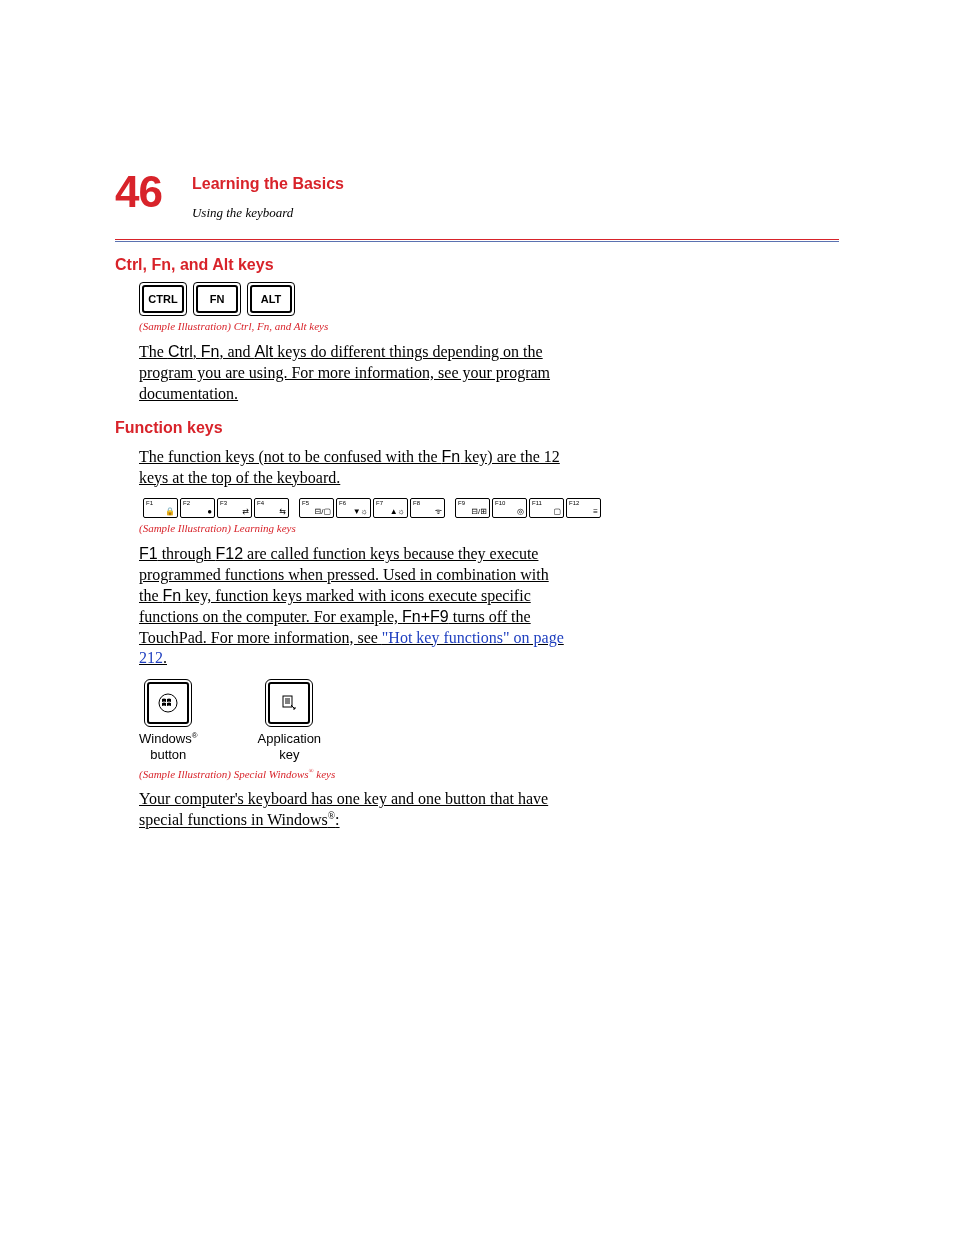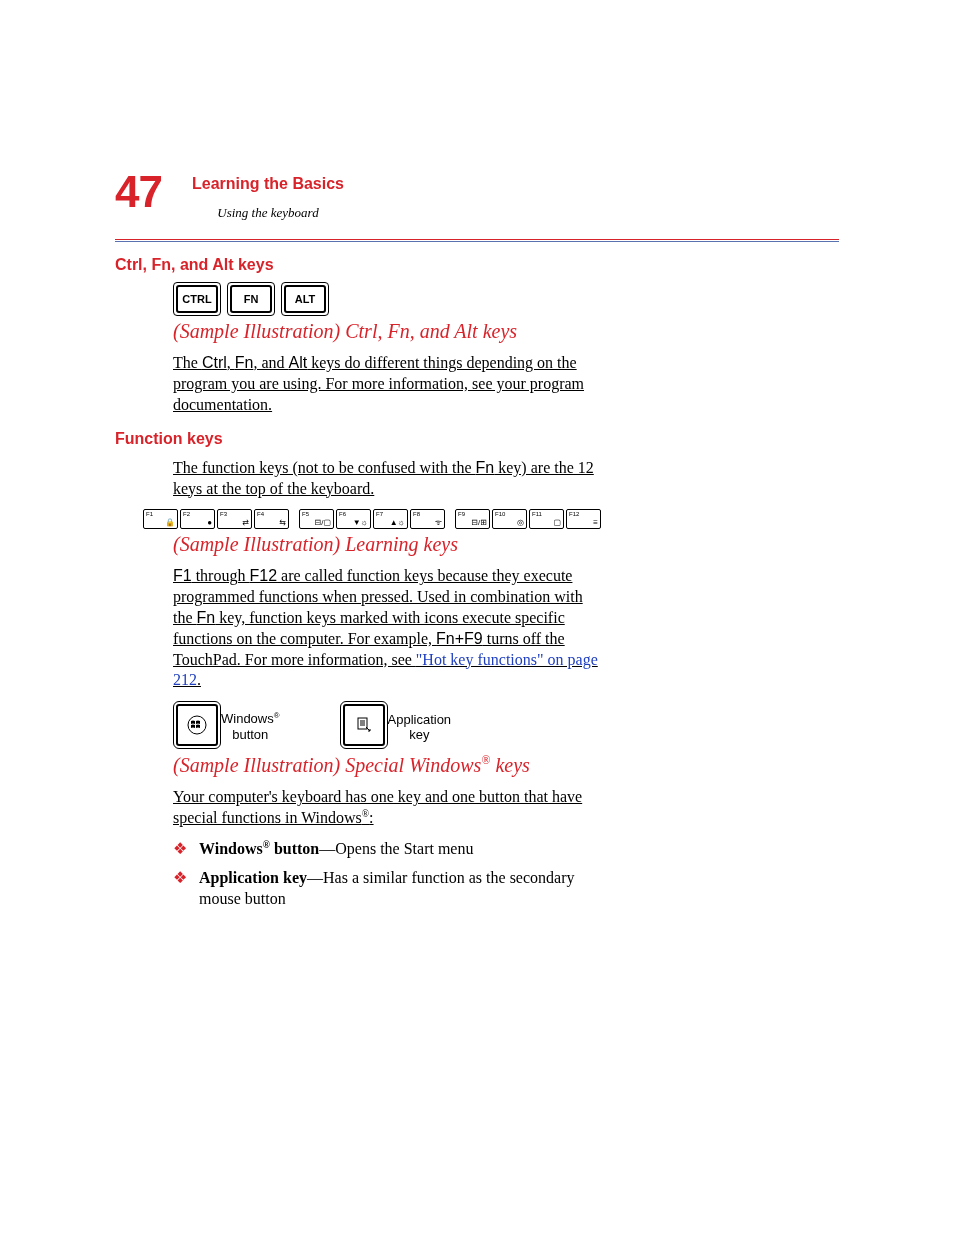--- a/index.html
+++ b/index.html
@@ -22,21 +22,21 @@
   .pagenum {
     font-family: "Arial Narrow", Arial, sans-serif;
     font-stretch: condensed;
     font-weight: bold;
     color: #d8232a;
     font-size: 44px;
     line-height: 1;
     margin-right: 30px;
     letter-spacing: -1px;
   }
-  .hdr-text { padding-top: 4px; text-align: center; }
+  .hdr-text { padding-top: 4px; }
   .chapter {
     font-family: Arial, sans-serif;
     font-weight: bold;
     color: #d8232a;
     font-size: 16px;
     line-height: 1.2;
   }
   .section {
     font-style: italic;
     font-size: 13px;
@@ -48,26 +48,26 @@
   h2.red {
     font-family: "Arial Narrow", Arial, sans-serif;
     font-stretch: condensed;
     font-weight: bold;
     color: #d8232a;
     font-size: 16px;
     margin: 14px 0 8px 0;
     letter-spacing: 0px;
   }
   .sup { font-size: 0.6em; vertical-align: super; }
-  .indent { margin-left: 58px; }
+  .indent { margin-left: 24px; }
   .indent-wide { margin-left: 28px; } 
   .caption {
     font-style: italic;
     color: #d8232a;
-    font-size: 20px;
+    font-size: 11px;
     margin: 4px 0 10px 0;
   }
   p.body {
     font-size: 16px;
     line-height: 1.3;
     margin: 10px 0;
     max-width: 430px;
     text-decoration: underline;
   }
   .narrow { font-family: "Arial Narrow", Arial, sans-serif; }
@@ -122,30 +122,30 @@
   .fkey .ico { position: absolute; bottom: 1px; right: 2px; font-size: 8px; }
   .fgap { width: 6px; }
   .frow { display: flex; gap: 2px; align-items: flex-start; margin: 4px 0; }
   .winlabel {
     font-family: "Arial Narrow", Arial, sans-serif;
     font-size: 13px;
     text-align: center;
     line-height: 1.2;
     margin-top: 4px;
   }
-  .wincol { display: flex; flex-direction: row; align-items: center; }
+  .wincol { display: flex; flex-direction: column; align-items: center; }
   .winrow { display: flex; gap: 60px; margin: 8px 0 4px 0; }
 </style>
 </head>
 <body>
 
 <div class="page">
 
   <div class="hdr">
-    <div class="pagenum">47</div>
+    <div class="pagenum">46</div>
     <div class="hdr-text">
       <div class="chapter">Learning the Basics</div>
       <div class="section">Using the keyboard</div>
     </div>
   </div>
   <div class="rule-t"></div>
   <div class="rule-b"></div>
 
   <h2 class="red">Ctrl, Fn, and Alt keys</h2>
   <div class="indent">
@@ -264,23 +264,15 @@
           <span>Application</span><br><span>key</span>
         </div>
       </div>
     </div>
     <div class="caption">
       <span>(Sample Illustration) Special Windows</span><span class="sup" style="font-style:italic;">®</span><span> keys</span>
     </div>
     <p class="body">
       <span>Your computer's keyboard has one key and one button that have special functions in Windows</span><span class="sup">®</span><span>:</span>
     </p>
-    <ul class="bullets">
-      <li>
-        <b><span>Windows</span><span class="sup">®</span><span> button</span></b><span>—Opens the Start menu</span>
-      </li>
-      <li>
-        <b>Application key</b><span>—Has a similar function as the secondary mouse button</span>
-      </li>
-    </ul>
   </div>
 
 </div>
 
 </body></html>

